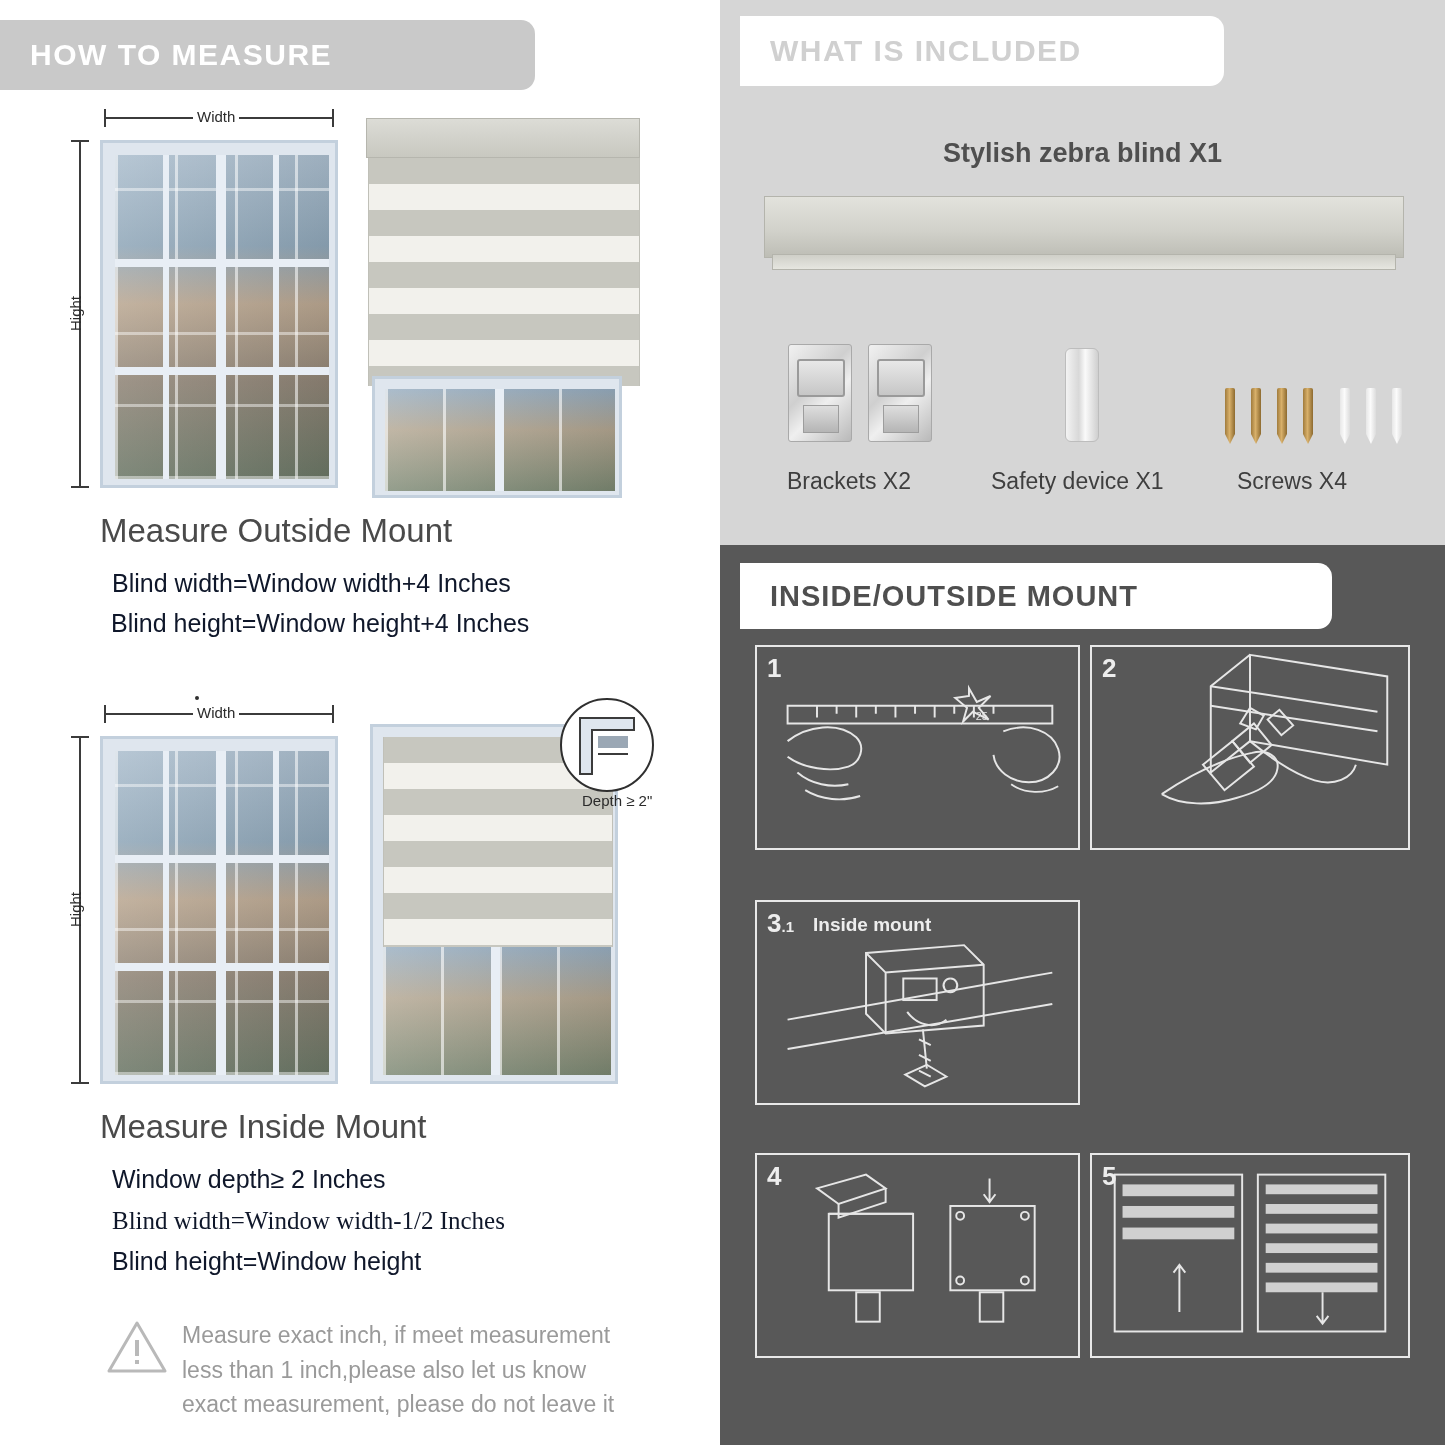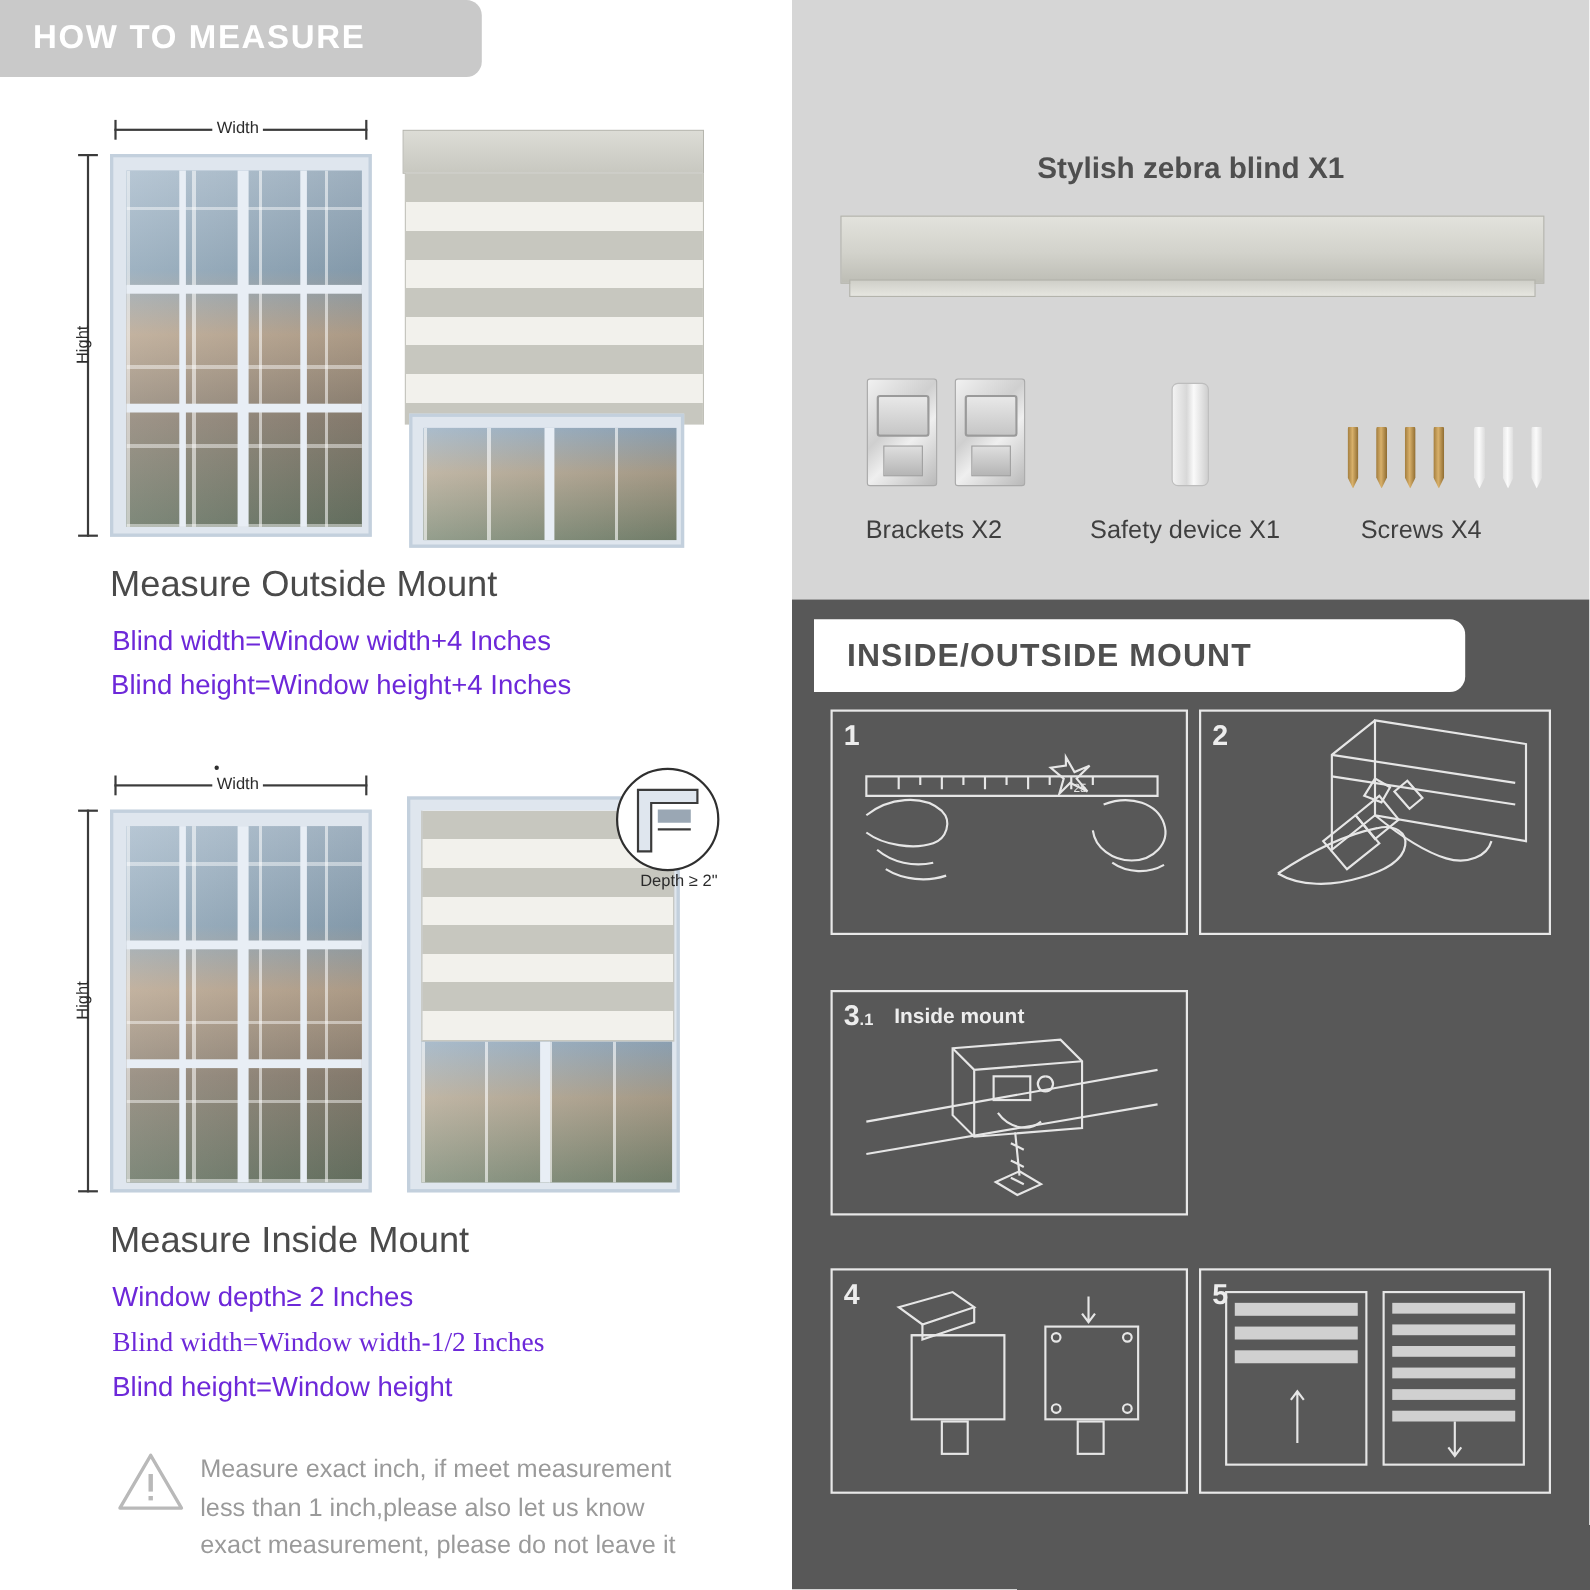--- a/index.html
+++ b/index.html
@@ -20,21 +20,21 @@
   .ribbon{
     position:relative;
     background:#c9c9c9;
     color:#ffffff;
     font-weight:bold;
     letter-spacing:1.5px;
     display:flex;align-items:center;
     border-radius:0 14px 14px 0;
   }
   .ribbon-left{
-    width:438px;height:70px;margin-top:0;
+    width:535px;height:70px;margin-top:20px;
     font-size:30px;padding-left:30px;box-sizing:border-box;
   }
 
   
   .diagram{position:relative;}
   .dimline{position:absolute;background:#3b3b3b;}
   .dimlabel{position:absolute;font-size:15px;color:#2b2b2b;background:#fff;padding:0 4px;}
   .vlabel{position:absolute;font-size:15px;color:#2b2b2b;transform:rotate(-90deg);transform-origin:center;}
 
   .winframe{
@@ -71,21 +71,21 @@
     overflow:hidden;
   }
   .blind-bottom-win:before{
     content:"";position:absolute;inset:0;
     background:
       repeating-linear-gradient(90deg, rgba(255,255,255,.6) 0 3px, rgba(255,255,255,0) 3px 58px),
       linear-gradient(120deg, rgba(255,255,255,.25), rgba(0,0,0,.1));
   }
 
   .h2-title{font-size:33px;color:#4a4a4a;font-weight:normal;margin:0;}
-  .body-line{font-size:25px;color:#6d28d9;line-height:1.5;}
+  .body-line{font-size:25px;color:#0f172a;line-height:1.5;margin-left:10px;}
 
   .note{display:flex;gap:14px;align-items:flex-start;}
   .note-text{font-size:23px;color:#9a9a9a;line-height:1.5;}
 
   
   .right-top{
     position:absolute;left:720px;top:0;width:725px;height:545px;
     background:#d6d6d6;
   }
   .ribbon-right{
@@ -259,20 +259,23 @@
           <path d="M31 5 L59 53 L3 53 Z" fill="none" stroke="#b9b9b9" stroke-width="3" stroke-linejoin="round"></path>
           <rect x="29" y="22" width="4" height="16" fill="#b9b9b9"></rect>
           <rect x="29" y="42" width="4" height="4" fill="#b9b9b9"></rect>
         </svg>
       </span>
       <span class="note-text">Measure exact inch, if meet measurement less than 1 inch,please also let us know exact measurement, please do not leave it</span>
     </div>
   </div>
 
   <div class="right-top">
+    <div class="ribbon-right">
+      <span>WHAT IS INCLUDED</span>
+    </div>
 
     <div class="incl-title" style="left:0;">Stylish zebra blind X1</div>
   </div>
 
   <div class="headrail">
     <div class="top"></div>
     <div class="lip"></div>
   </div>
 
   <div style="position:absolute;left:720px;top:340px;width:725px;height:110px;">

